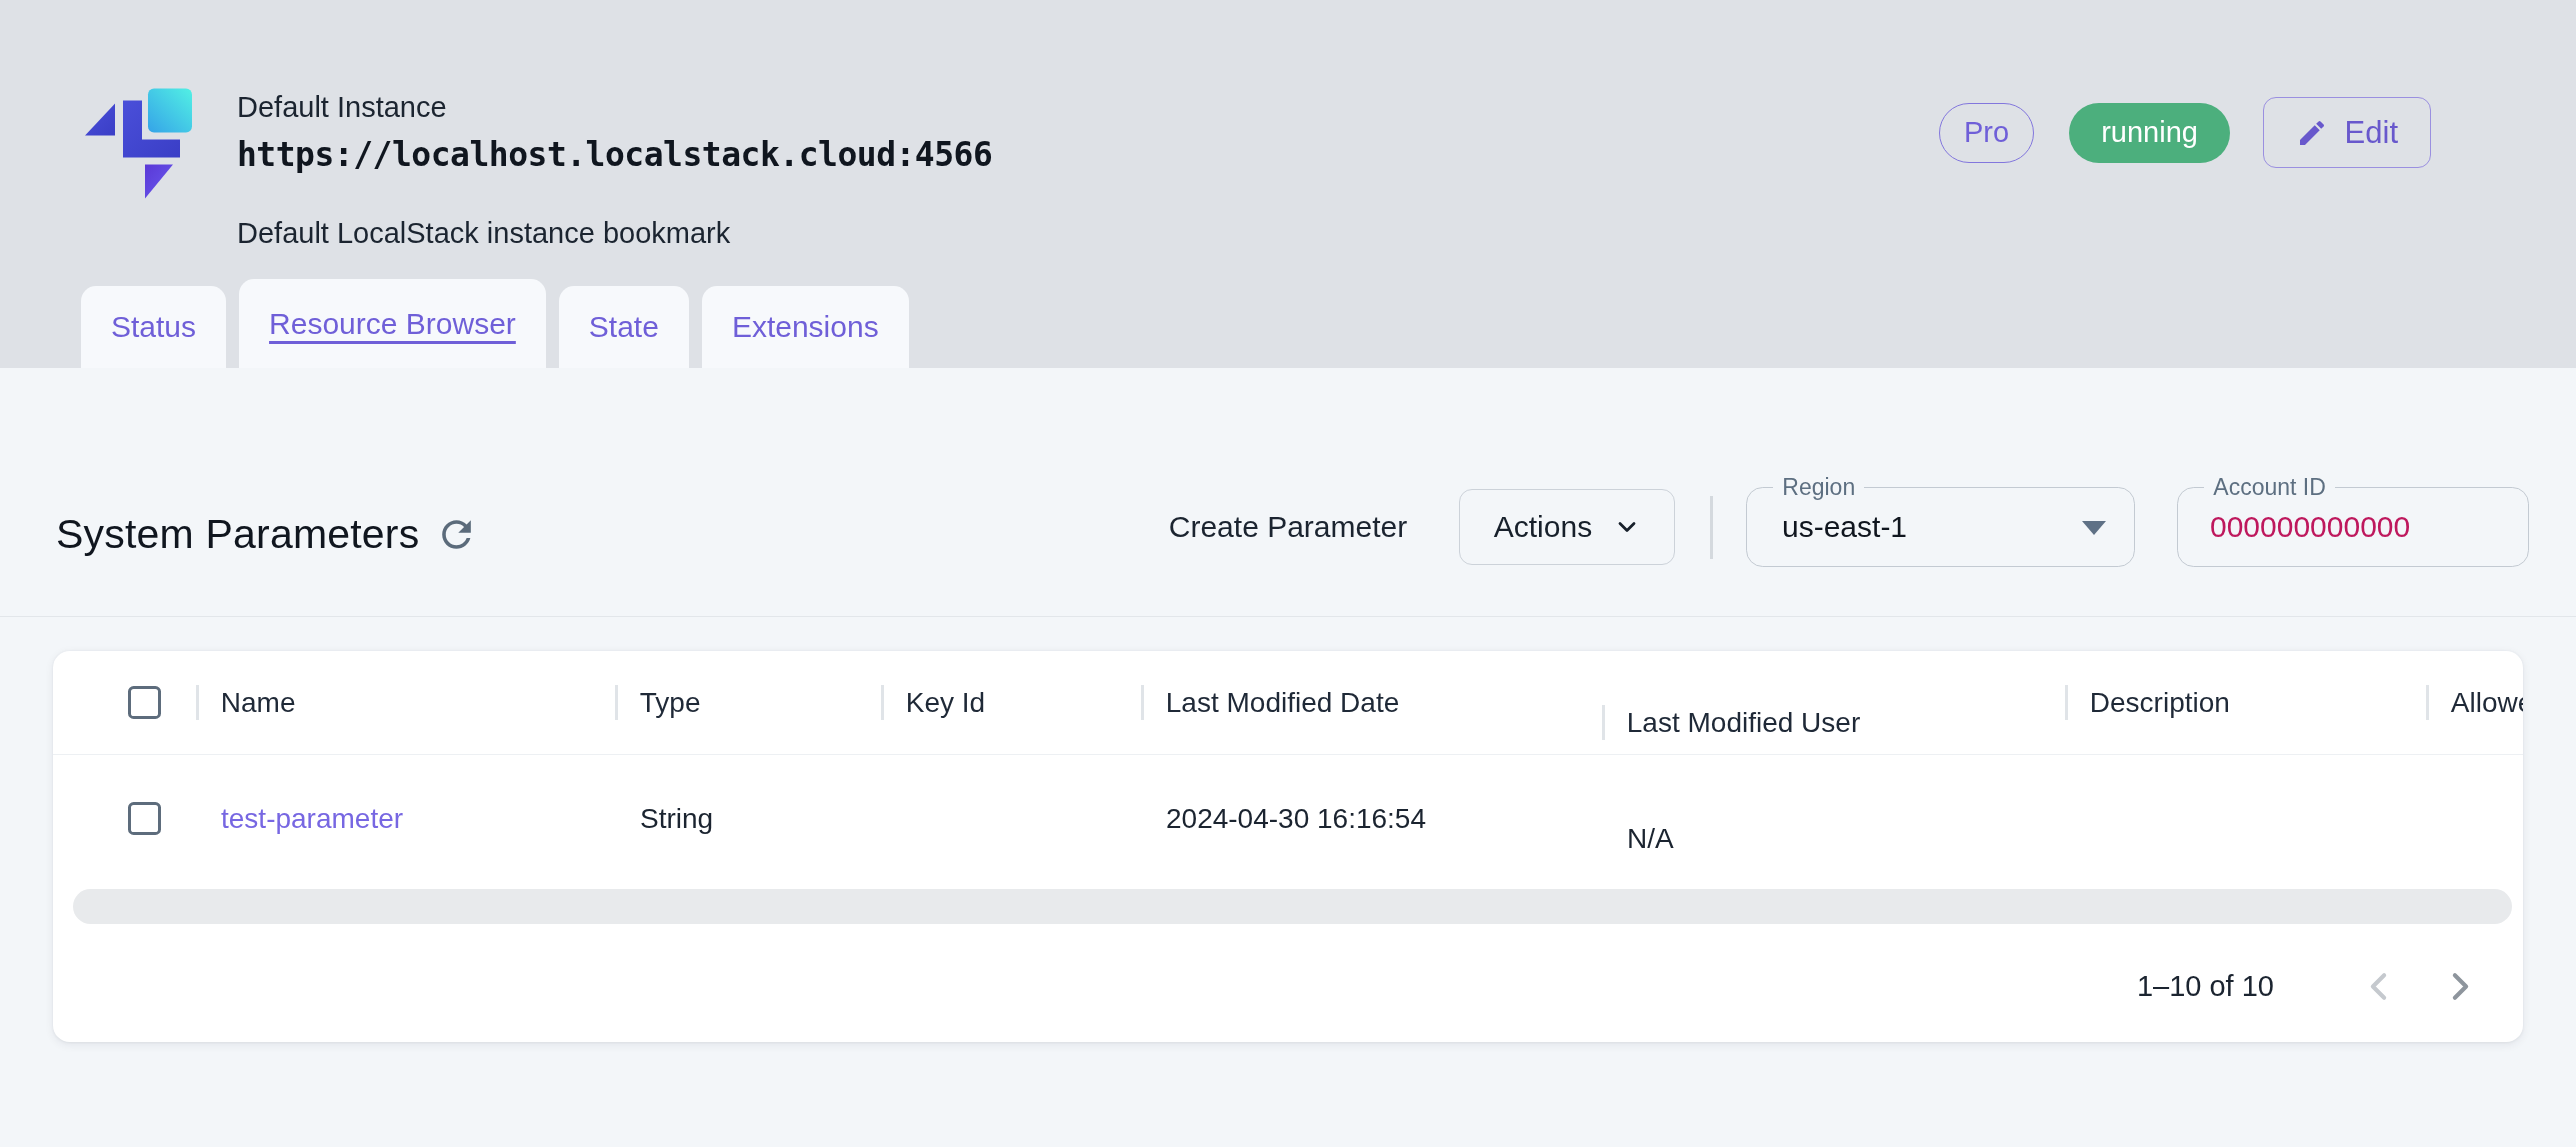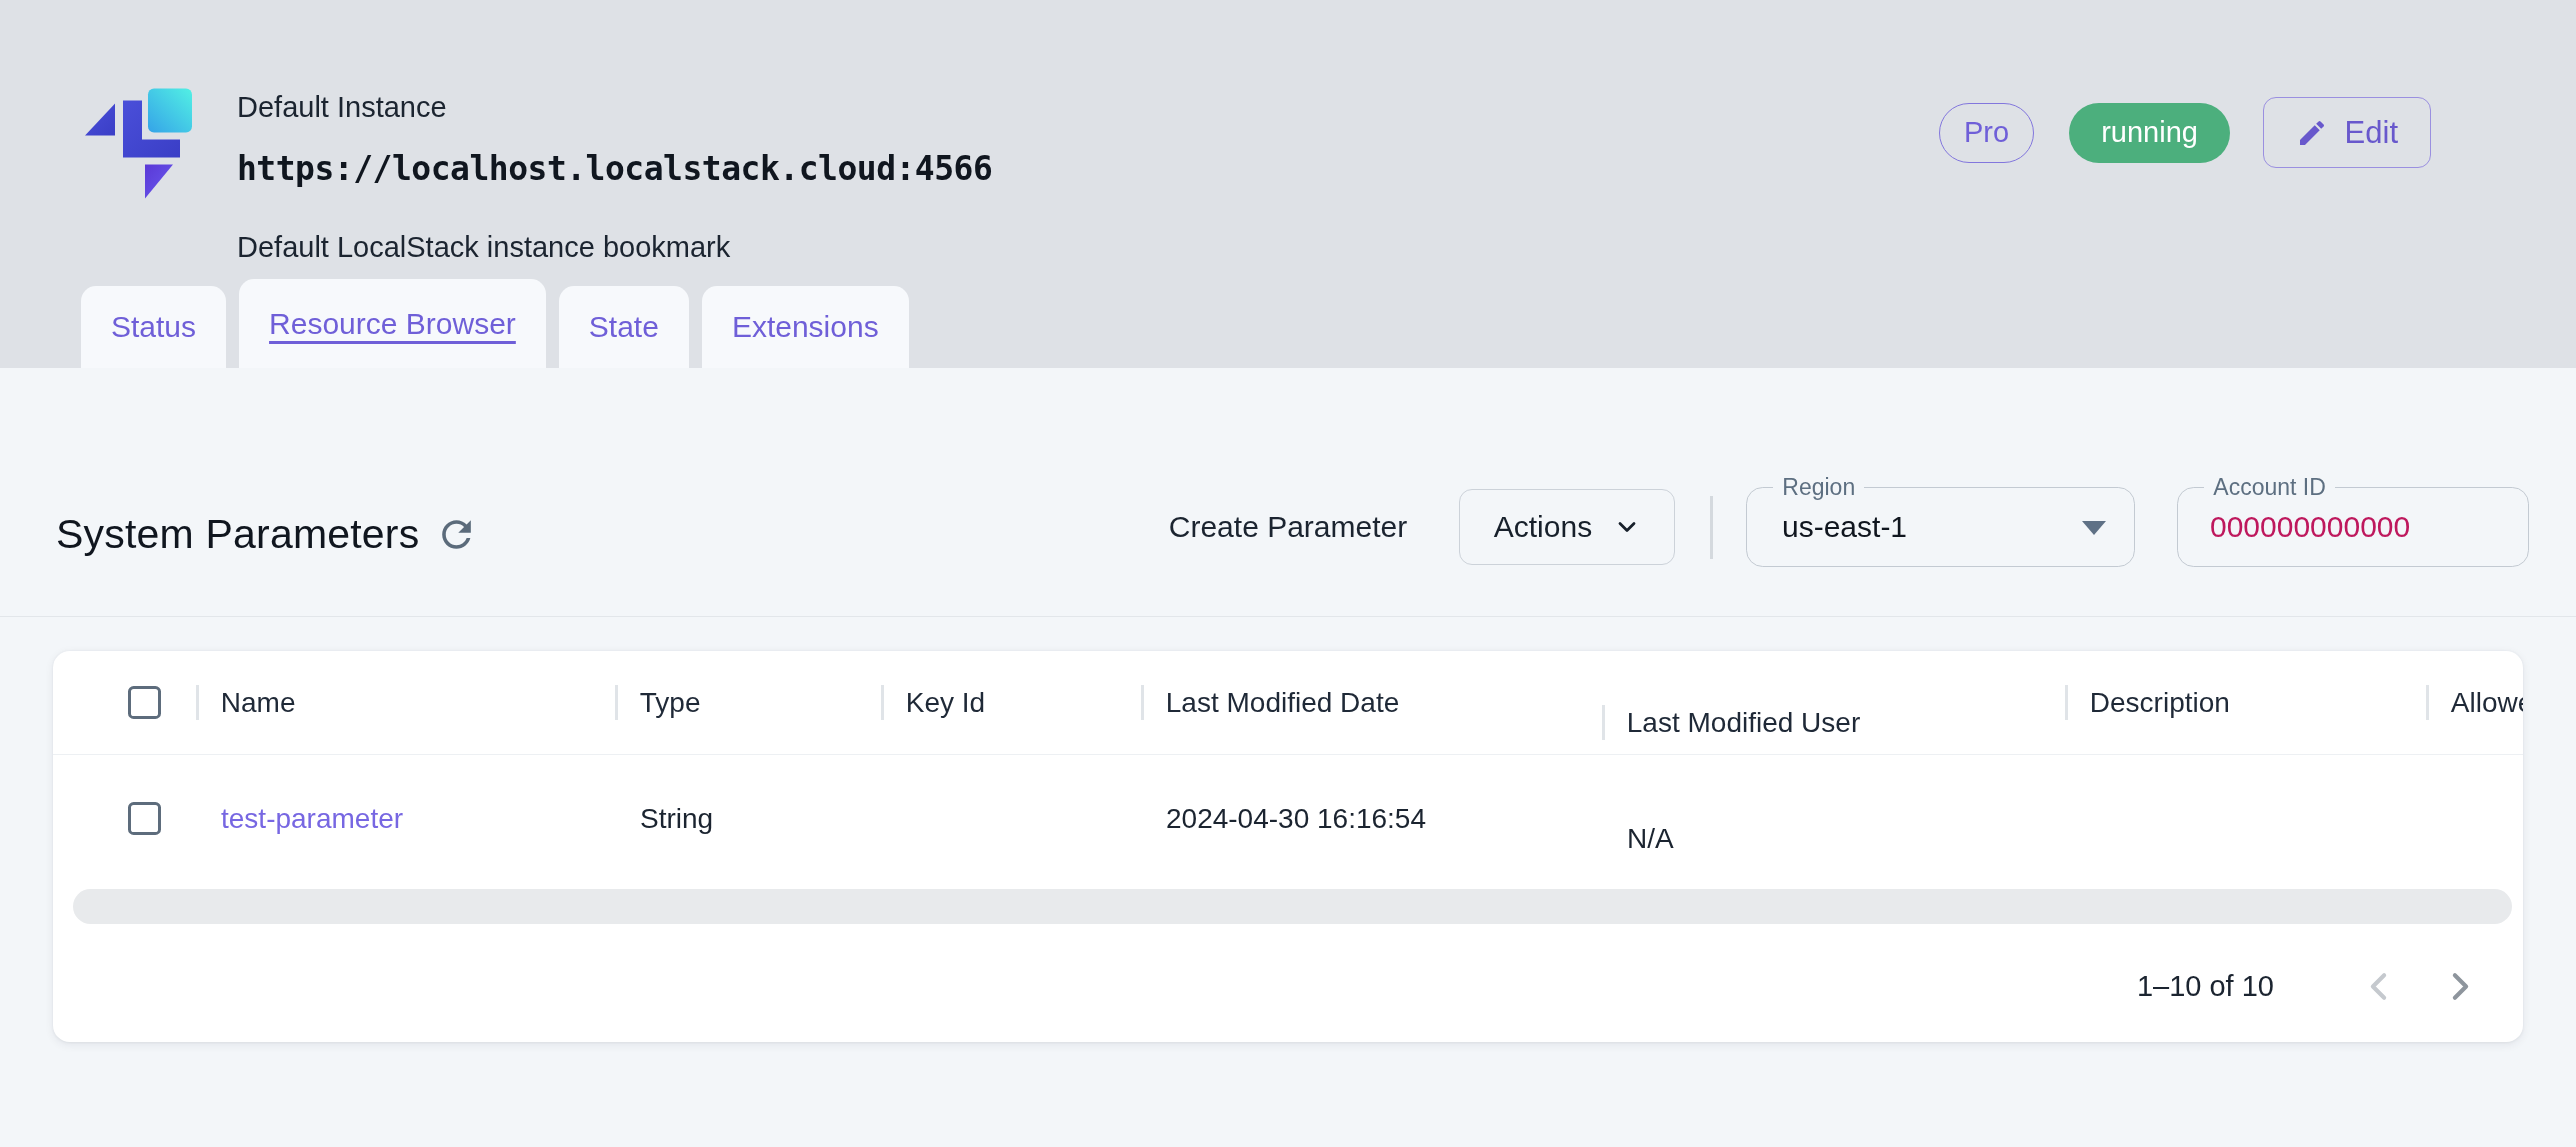--- a/index.html
+++ b/index.html
@@ -16,21 +16,21 @@
   .header-section {
     position:absolute; top:0; left:0; width:2576px; height:368px;
     background:#dee1e6;
   }
   .logo { position:absolute; left:80px; top:84px; width:115px; height:121px; }
   .instance-info { position:absolute; left:237px; top:91px; }
   .instance-title { font-size:29px; color:#1b2430; }
   .instance-url {
     font-family:"DejaVu Sans Mono", monospace;
     font-weight:bold; font-size:33px; color:#10161f;
-    margin-top:25px; letter-spacing:-0.5px;
+    margin-top:11px; letter-spacing:-0.5px;
   }
   .instance-desc { font-size:29px; color:#1b2430; margin-top:43px; }
 
   .header-badges {
     position:absolute; right:145px; top:97px;
     display:flex; align-items:center;
   }
   .chip-pro {
     min-width:87px; height:60px; padding:0 24px;
     border:1.9px solid #8276dd; border-radius:30px;

